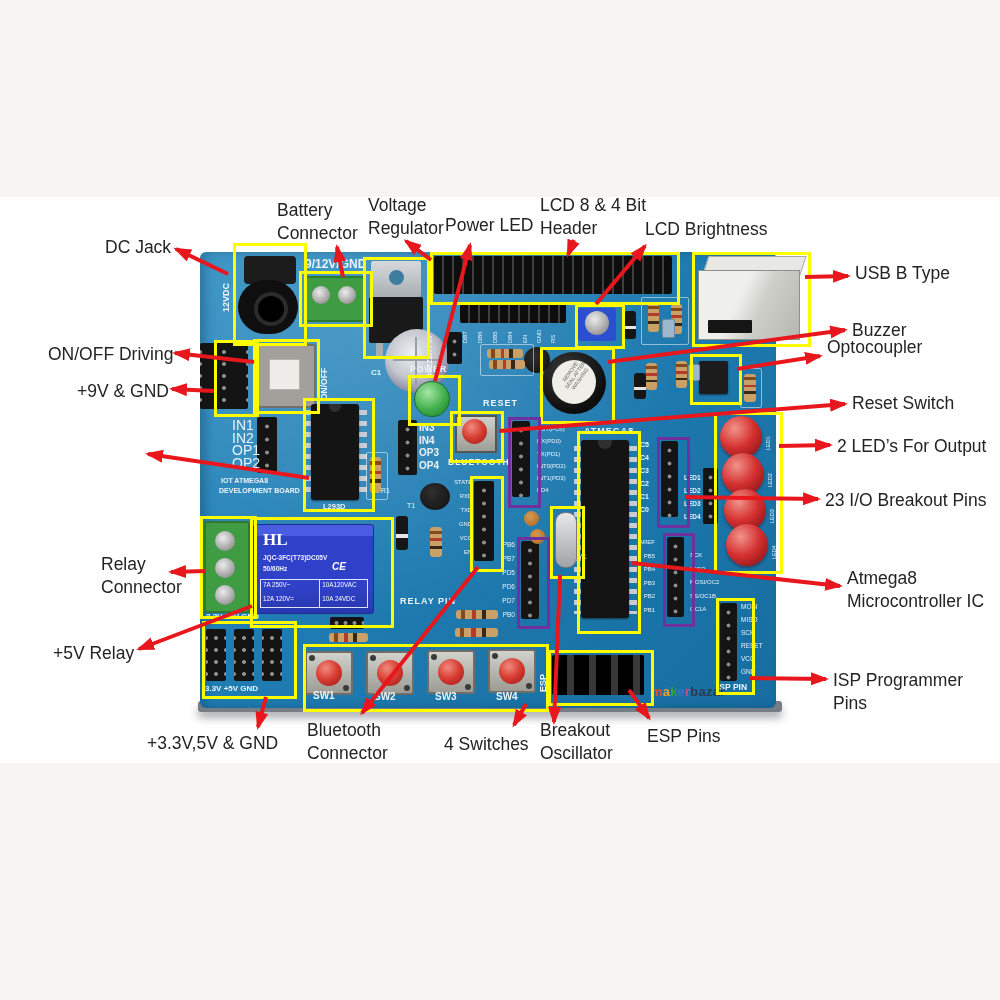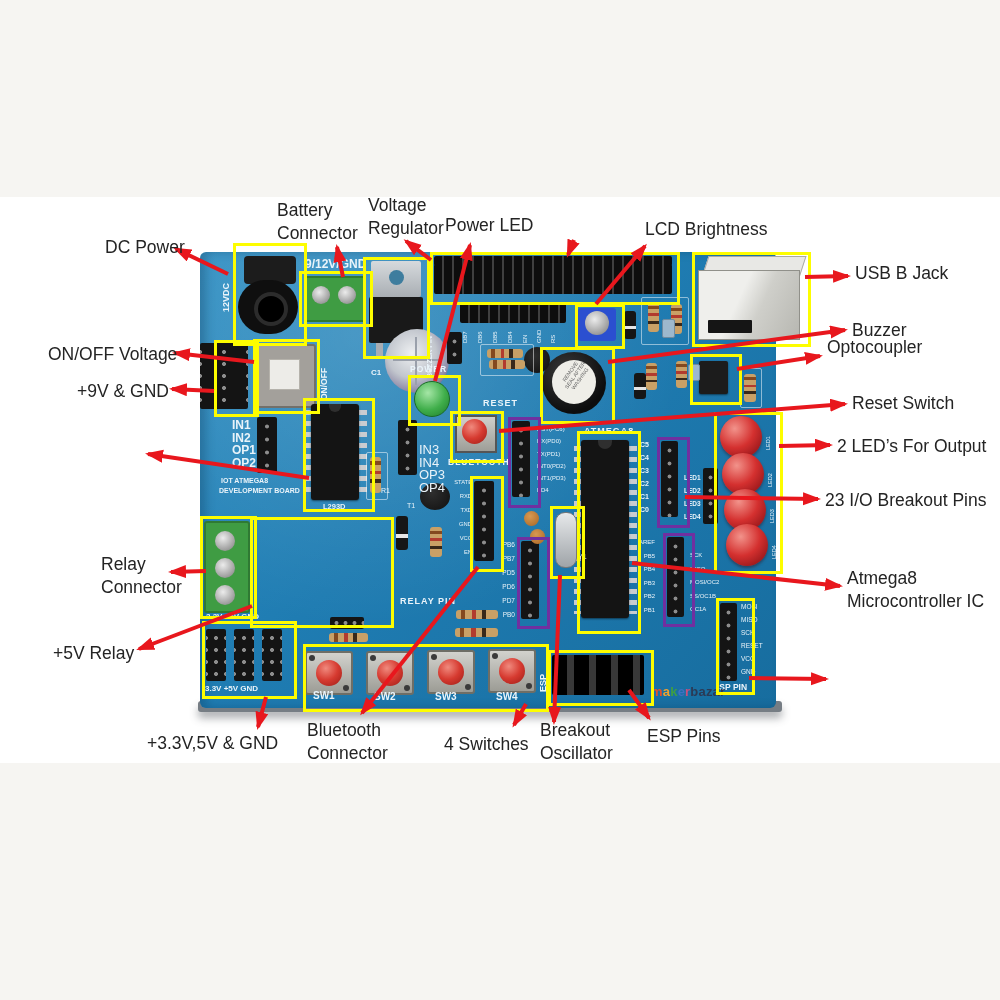--- a/index.html
+++ b/index.html
@@ -156,20 +156,32 @@
 
   <div class="led" style="left:720px;top:416px;width:42px;height:42px"></div>
   <div class="led" style="left:722px;top:453px;width:42px;height:42px"></div>
   <div class="led" style="left:724px;top:489px;width:42px;height:42px"></div>
   <div class="led" style="left:726px;top:524px;width:42px;height:42px"></div>
 
   <div class="comp" style="left:204px;top:521px;width:42px;height:88px;background:#3f9c43;border:2px solid #2f7a33;border-radius:3px"></div>
   <div class="screw" style="left:215px;top:531px;width:20px;height:20px"></div>
   <div class="screw" style="left:215px;top:558px;width:20px;height:20px"></div>
   <div class="screw" style="left:215px;top:585px;width:20px;height:20px"></div>
+  <div class="relay">
+    <span class="hl">HL</span>
+    <span class="model">JQC-3FC(T73)DC05V</span>
+    <span class="freq">50/60Hz</span>
+    <span class="ce">CE</span>
+    <div class="spec">
+      <span>7A 250V~</span>
+      <span>10A120VAC</span>
+      <span>12A 120V=</span>
+      <span>10A 24VDC</span>
+    </div>
+  </div>
 
   <div class="hdr cols2" style="left:206px;top:629px;width:20px;height:52px"></div>
   <div class="hdr cols2" style="left:234px;top:629px;width:20px;height:52px"></div>
   <div class="hdr cols2" style="left:262px;top:629px;width:20px;height:52px"></div>
 
   <div class="sw" style="left:305px;top:651px;width:44px;height:40px">
       <div class="dome"></div>
     </div>
   <div class="sw" style="left:366px;top:651px;width:44px;height:40px">
       <div class="dome"></div>
@@ -237,27 +249,27 @@
   <span class="sk skv" style="left:772px;top:559px;font-size:5.5px">LED4</span>
 
   <span class="sk skv" style="left:462px;top:343px;font-size:6px">DB7</span>
   <span class="sk skv" style="left:477px;top:343px;font-size:6px">DB6</span>
   <span class="sk skv" style="left:492px;top:343px;font-size:6px">DB5</span>
   <span class="sk skv" style="left:507px;top:343px;font-size:6px">DB4</span>
   <span class="sk skv" style="left:522px;top:343px;font-size:6px">EN</span>
   <span class="sk skv" style="left:536px;top:343px;font-size:6px">GND</span>
   <span class="sk skv" style="left:550px;top:343px;font-size:6px">RS</span>
 
-  <div class="pincol" style="left:232px;top:419px;font-size:12px;font-weight:bold;line-height:12.5px">
+  <div class="pincol" style="left:232px;top:419px;font-size:14px;font-weight:normal;line-height:12.5px">
     <span>IN1</span>
       <span>IN2</span>
       <span>OP1</span>
       <span>OP2</span>
   </div>
-  <div class="pincol" style="left:419px;top:444px;font-size:13px;font-weight:normal;line-height:12.5px">
+  <div class="pincol" style="left:419px;top:422px;font-size:10px;font-weight:bold;line-height:12.5px">
     <span>IN3</span>
       <span>IN4</span>
       <span>OP3</span>
       <span>OP4</span>
   </div>
   <div class="pincol" style="left:446px;top:475px;width:26px;text-align:right;font-size:5.8px;line-height:14px">
     <span>STATE</span>
       <span>RXD</span>
       <span>TXD</span>
       <span>GND</span>
@@ -377,33 +389,35 @@
       <line x1="206" y1="571" x2="171" y2="572" marker-end="url(#ah)"></line>
       <line x1="252" y1="606" x2="139" y2="649" marker-end="url(#ah)"></line>
       <line x1="266" y1="697" x2="258" y2="727" marker-end="url(#ah)"></line>
       <line x1="478" y1="567" x2="362" y2="713" marker-end="url(#ah)"></line>
       <line x1="526" y1="704" x2="514" y2="725" marker-end="url(#ah)"></line>
       <line x1="560" y1="575" x2="554" y2="722" marker-end="url(#ah)"></line>
       <line x1="629" y1="690" x2="649" y2="718" marker-end="url(#ah)"></line>
     </g>
   </svg>
 
-  <div class="lbl" style="left:105px;top:236px">DC Power</div>
+  <div class="lbl" style="left:105px;top:236px">DC Jack</div>
   <div class="lbl" style="left:277px;top:199px"><span>Battery</span><br><span>Connector</span></div>
   <div class="lbl" style="left:368px;top:194px"><span>Voltage</span><br><span>Regulator</span></div>
   <div class="lbl" style="left:445px;top:214px">Power LED</div>
+  <div class="lbl" style="left:540px;top:194px"><span>LCD 8 &amp; 4 Bit</span><br><span>Header</span></div>
   <div class="lbl" style="left:645px;top:218px">LCD Brightness</div>
-  <div class="lbl" style="left:855px;top:262px">USB B Jack</div>
+  <div class="lbl" style="left:855px;top:262px">USB B Type</div>
   <div class="lbl" style="left:852px;top:319px">Buzzer</div>
   <div class="lbl" style="left:827px;top:336px">Optocoupler</div>
   <div class="lbl" style="left:852px;top:392px">Reset Switch</div>
   <div class="lbl" style="left:837px;top:435px">2 LED’s For Output</div>
   <div class="lbl" style="left:825px;top:489px">23 I/O Breakout Pins</div>
   <div class="lbl" style="left:847px;top:567px"><span>Atmega8</span><br><span>Microcontroller IC</span></div>
-  <div class="lbl" style="left:48px;top:343px">ON/OFF Voltage</div>
+  <div class="lbl" style="left:833px;top:669px"><span>ISP Programmer</span><br><span>Pins</span></div>
+  <div class="lbl" style="left:48px;top:343px">ON/OFF Driving</div>
   <div class="lbl" style="left:77px;top:380px">+9V &amp; GND</div>
   <div class="lbl" style="left:101px;top:553px"><span>Relay</span><br><span>Connector</span></div>
   <div class="lbl" style="left:53px;top:642px">+5V Relay</div>
   <div class="lbl" style="left:147px;top:732px">+3.3V,5V &amp; GND</div>
   <div class="lbl" style="left:307px;top:719px"><span>Bluetooth</span><br><span>Connector</span></div>
   <div class="lbl" style="left:444px;top:733px">4 Switches</div>
   <div class="lbl" style="left:540px;top:719px"><span>Breakout</span><br><span>Oscillator</span></div>
   <div class="lbl" style="left:647px;top:725px">ESP Pins</div>
 </div>
 

